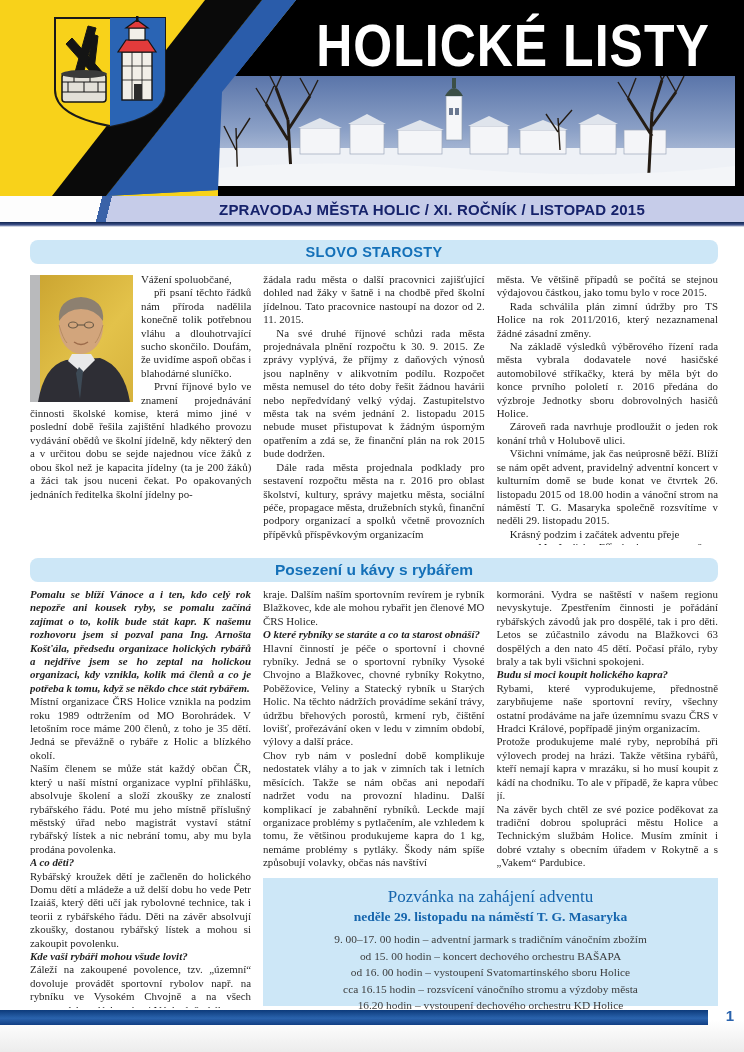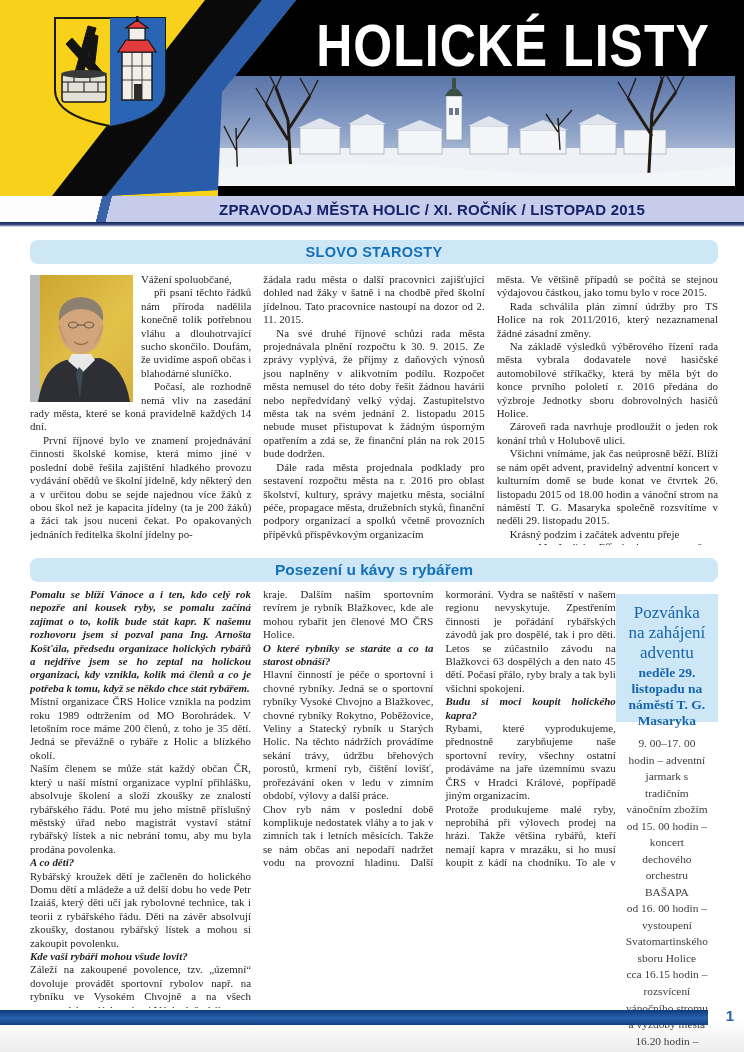--- a/index.html
+++ b/index.html
@@ -48,21 +48,21 @@
   .para{margin:0;text-indent:13px;}
   .para.flush{text-indent:0;}
   .para.lead,.para.question{font-weight:700;font-style:italic;text-indent:0;}
   .para.signature{font-style:italic;text-indent:0;text-align:right;padding-right:4px;}
 
   .portrait{float:left;width:103px;height:127px;margin:2px 8px 3px 0;}
 
   
   .rybar-body{display:flex;gap:12px;margin-top:6px;}
   .rybar-left{width:221px;flex:0 0 221px;height:420px;overflow:hidden;text-align:justify;font-size:10.9px;line-height:13.4px;}
-  .rybar-right{flex:1 1 0;min-width:0;display:flex;flex-direction:row;}
+  .rybar-right{flex:1 1 0;min-width:0;display:flex;flex-direction:column;}
   .rybar-right-cols{display:flex;gap:12px;height:284px;overflow:hidden;}
 
   .invite-box{
     margin-top:6px;background:#cde7f7;padding:9px 10px 10px;text-align:center;height:109px;
   }
   .invite-title{font-family:"Liberation Serif", serif;font-weight:400;font-size:17px;color:#1565ad;}
   .invite-subtitle{font-family:"Liberation Serif", serif;font-weight:700;font-size:13.5px;color:#1565ad;margin-top:2px;}
   .invite-lines{margin-top:6px;font-size:11.4px;color:#3c3c3c;line-height:1.45;}
 
   
@@ -201,21 +201,20 @@
             <ellipse cx="43" cy="50" rx="4.5" ry="3" fill="none" stroke="#6b5b48" stroke-width="1.2"></ellipse>
             <ellipse cx="59" cy="50" rx="4.5" ry="3" fill="none" stroke="#6b5b48" stroke-width="1.2"></ellipse>
             <path d="M47.5 50 h7" stroke="#6b5b48" stroke-width="1.2"></path>
             <path d="M44 67 q7 5 14 0" stroke="#9c6b4a" stroke-width="1.4" fill="none"></path>
           </svg>
         </div>
         <div>
 
         <p class="para flush">Vážení spoluobčané,</p>
             <p class="para indent">při psaní těchto řádků nám příroda nadělila konečně tolik potřebnou vláhu a dlouhotrvající sucho skončilo. Doufám, že uvidíme aspoň občas i blahodárné sluníčko.</p>
-            <p class="para indent">Počasí, ale rozhodně nemá vliv na zasedání rady města, které se koná pravidelně každých 14 dní.</p>
             <p class="para indent">První říjnové bylo ve znamení projednávání činnosti školské komise, která mimo jiné v poslední době řešila zajištění hladkého provozu vydávání obědů ve školní jídelně, kdy některý den a v určitou dobu se sejde najednou více žáků z obou škol než je kapacita jídelny (ta je 200 žáků) a žáci tak jsou nuceni čekat. Po opakovaných jednáních ředitelka školní jídelny po-</p>
           </div>
       </div>
       <div class="txtcol">
 
       <p class="para flush">žádala radu města o další pracovnici zajišťující dohled nad žáky v šatně i na chodbě před školní jídelnou. Tato pracovnice nastoupí na dozor od 2. 11. 2015.</p>
           <p class="para indent">Na své druhé říjnové schůzi rada města projednávala plnění rozpočtu k 30. 9. 2015. Ze zprávy vyplývá, že příjmy z daňových výnosů jsou naplněny v alikvotním podílu. Rozpočet města nemusel do této doby řešit žádnou havárii nebo nepředvídaný velký výdaj. Zastupitelstvo města tak na svém jednání 2. listopadu 2015 nebude muset přistupovat k žádným úsporným opatřením a zdá se, že finanční plán na rok 2015 bude dodržen.</p>
           <p class="para indent">Dále rada města projednala podklady pro sestavení rozpočtu města na r. 2016 pro oblast školství, kultury, správy majetku města, sociální péče, propagace města, družebních styků, finanční podpory organizací a spolků včetně provozních přípěvků příspěvkovým organizacím</p>
         </div>
       <div class="txtcol">

